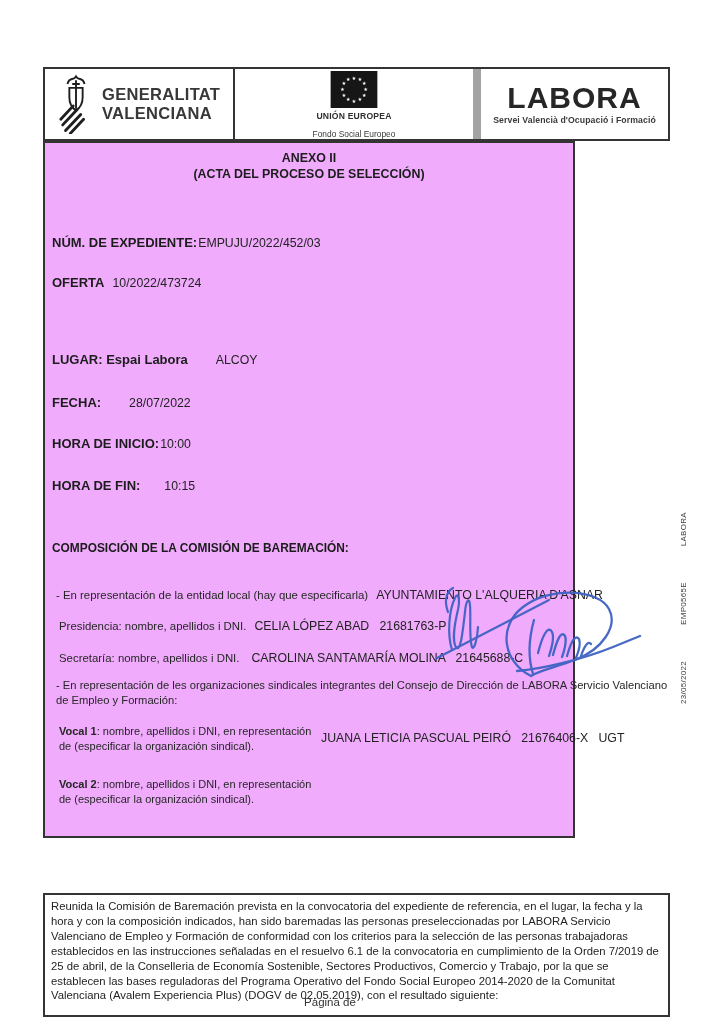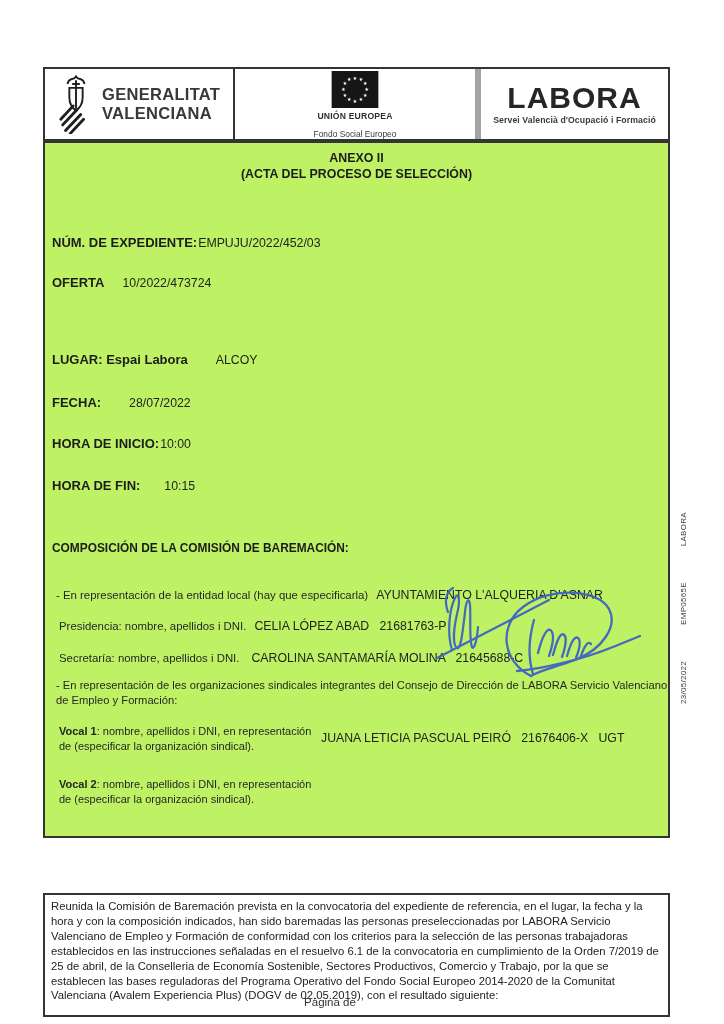--- a/index.html
+++ b/index.html
@@ -8,41 +8,41 @@
     font-family:"Liberation Sans", sans-serif; color:#1e1e1e; overflow:hidden;
     margin:0 auto;
   }
   
   .header-box {
     position:absolute; left:43px; top:67px; width:627px; height:74px;
     border:2px solid #343434; box-sizing:border-box; display:flex; background:#fff;
   }
   .hcell { box-sizing:border-box; height:100%; display:flex; align-items:center; justify-content:center; }
   .hcell-gv { width:190px; border-right:2px solid #343434; padding-left:12px; justify-content:flex-start; }
-  .hcell-eu { width:246px; border-right:6px solid #a3a3a3; flex-direction:column; }
+  .hcell-eu { width:246px; border-right:8px solid #a3a3a3; flex-direction:column; }
   .hcell-lb { flex:1; flex-direction:column; }
   .gv-text { margin-left:7px; font-size:16.5px; font-weight:600; letter-spacing:0.3px; color:#383838; line-height:19px; }
   .eu-flag { margin-top:2px; }
   .eu-l1 { font-size:8.6px; font-weight:bold; color:#2e2e2e; margin-top:3px; letter-spacing:0.2px; }
   .eu-l2 { font-size:8.4px; color:#3a3a3a; margin-top:8px; }
   .lb-word { font-size:30px; font-weight:800; letter-spacing:1px; color:#262626; line-height:30px; }
   .lb-tag { font-size:8.7px; font-weight:700; color:#3a3a3a; margin-top:2px; letter-spacing:0.1px; }
   .eu-star { fill:#ffffff; font-size:5px; text-anchor:middle; font-family:"DejaVu Sans", sans-serif; }
   
   .main-box {
-    position:absolute; left:43px; top:141px; width:627px; height:697px;
-    border:2px solid #343434; box-sizing:border-box; background:#bef264;
+    position:absolute; left:43px; top:141px; width:532px; height:697px;
+    border:2px solid #343434; box-sizing:border-box; background:#f0abfc;
   }
   .doc-title { position:absolute; top:8px; left:0; right:0; text-align:center; font-weight:bold; font-size:12.4px; line-height:15.5px; color:#1c1c1c; }
   .row { position:absolute; left:7px; white-space:nowrap; }
   .lbl { font-weight:bold; font-size:13px; color:#1c1c1c; }
   .lbl-reg { font-weight:normal; font-size:11.4px; color:#262626; }
   .val { font-size:12.3px; color:#222; white-space:pre; }
   .ml0{margin-left:1px}.ml8{margin-left:8px}.ml12{margin-left:12px}
-  .ml18{margin-left:18px}.ml24{margin-left:24px}.ml28{margin-left:28px}
+  .ml18{margin-left:8px}.ml24{margin-left:24px}.ml28{margin-left:28px}
   .heading { font-weight:bold; font-size:11.9px; color:#1b1b1b; }
   .wrap { white-space:normal; }
   .sindicales { width:612px; font-size:11.2px; line-height:15px; color:#262626; }
   .vocal-lbl { width:264px; font-size:11px; line-height:14.5px; color:#262626; white-space:normal; }
   .vocal-b { font-weight:bold; }
   .vocal-val { position:absolute; left:276px; font-size:12.3px; color:#222; white-space:pre; }
   
   .para-box {
     position:absolute; left:43px; top:845px; width:627px; height:124px;
     border:2px solid #343434; box-sizing:border-box; background:#fff;

